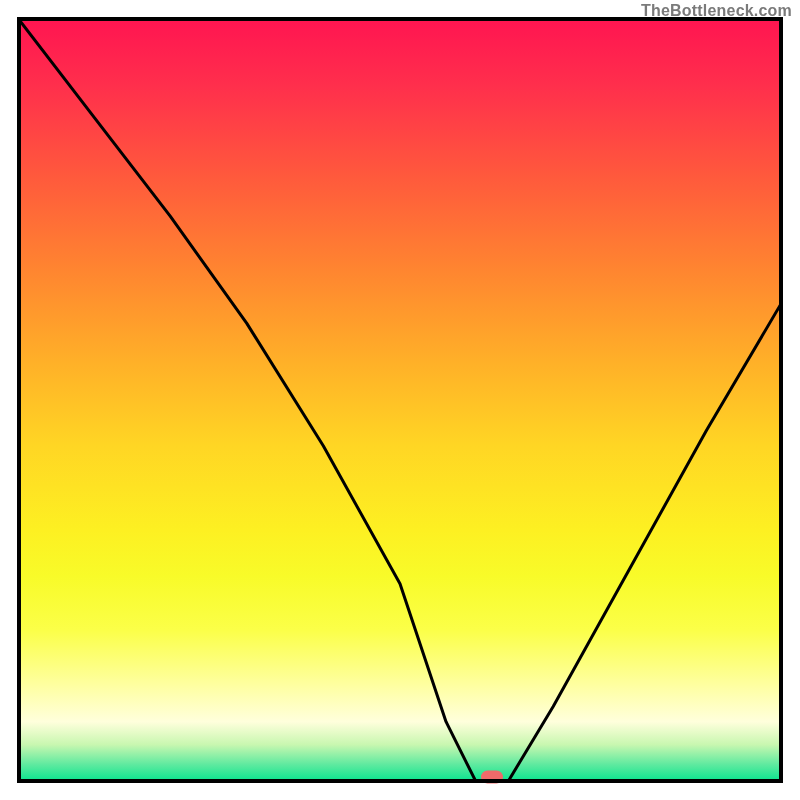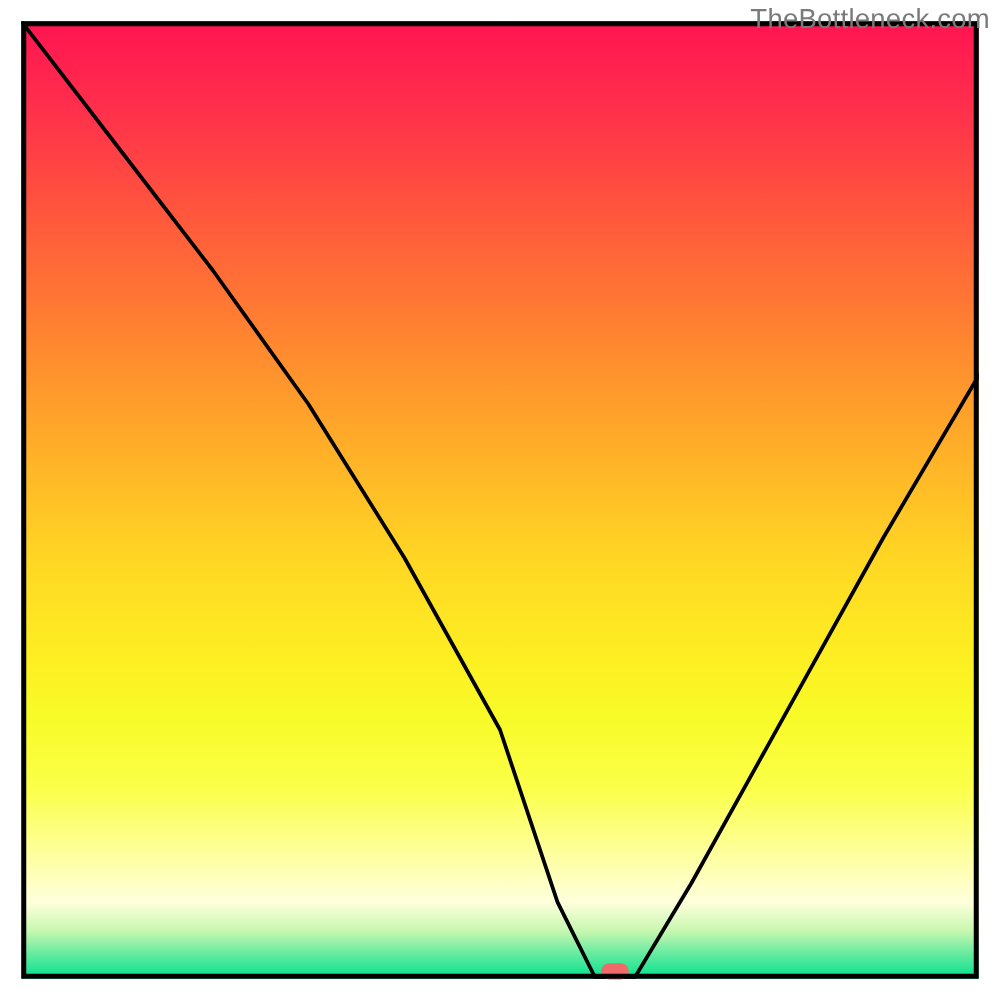--- a/index.html
+++ b/index.html
@@ -12,22 +12,22 @@
   }
   .container {
     position: relative;
     width: 800px;
     height: 800px;
   }
   .watermark {
     position: absolute;
     top: 2px;
     right: 8px;
-    font-size: 22px;
-    font-weight: normal;
+    font-size: 16px;
+    font-weight: bold;
     color: #7a7a7a;
     z-index: 20;
     letter-spacing: 0.2px;
   }
   .plot-frame {
     position: absolute;
     left: 17px;
     top: 17px;
     width: 766px;
     height: 766px;

